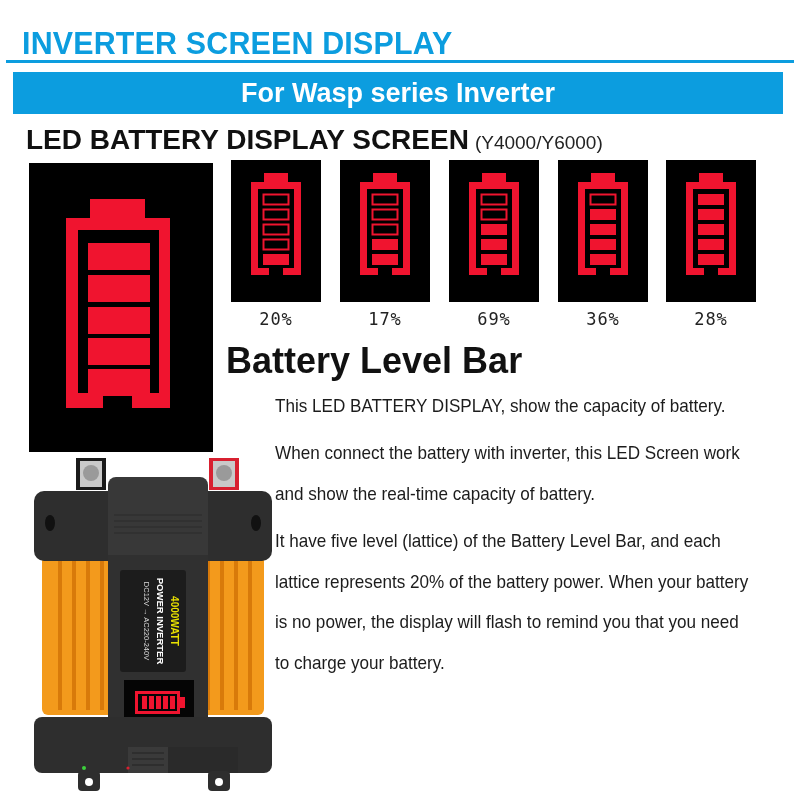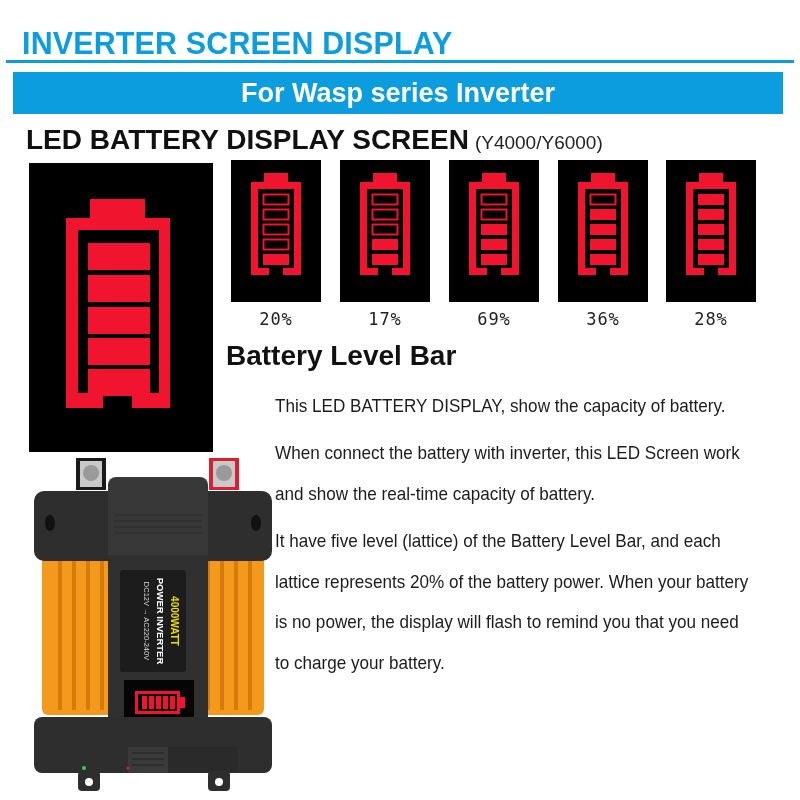--- a/index.html
+++ b/index.html
@@ -34,21 +34,21 @@
     .batt-small { top: 160px; width: 90px; height: 142px; }
     .batt-svg { width: 100%; height: 100%; display: block; }
 
     .pct-label {
       position: absolute; top: 309px; width: 90px; text-align: center;
       font-family: "DejaVu Sans Mono", monospace; font-size: 17px; color: #222;
       letter-spacing: 1px;
     }
     .level-bar-title {
       position: absolute; left: 226px; top: 340px;
-      font-weight: bold; font-size: 28px; color: #111111;
+      font-weight: bold; font-size: 36px; color: #111111;
     }
 
     .desc {
       position: absolute; left: 275px; font-size: 19px; color: #1c1c1c;
       line-height: 41px; transform: scaleX(0.9); transform-origin: left; white-space: nowrap;
     }
 
     
     .inverter { position: absolute; left: 28px; top: 455px; width: 250px; height: 340px; }
   </style>

